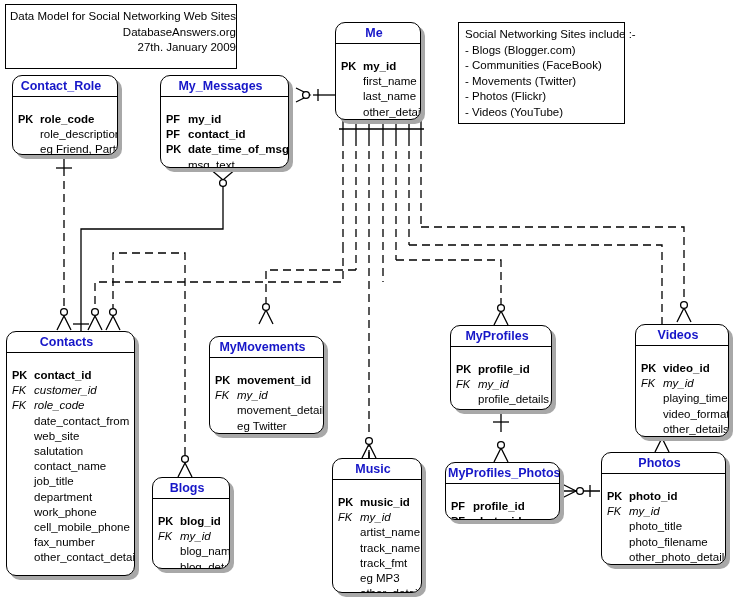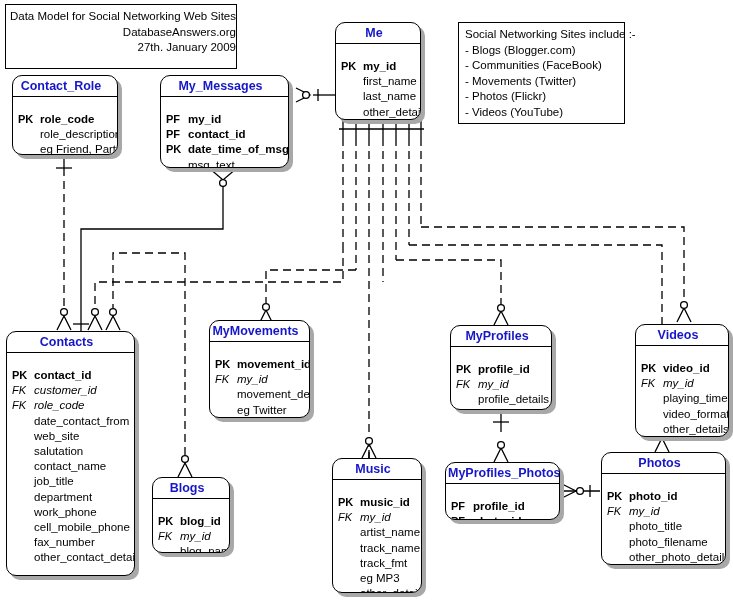--- a/index.html
+++ b/index.html
@@ -360,21 +360,21 @@
             <span class="nm">fax_number</span>
           </div>
           <div class="attr">
             <span class="key"></span>
             <span class="nm">other_contact_details</span>
           </div>
         </div>
     </div>
   </div>
 
-  <div class="entity" style="left:209px; top:320px; width:101px; height:98px;">
+  <div class="entity" style="left:209px; top:336px; width:115px; height:98px;">
     <div class="shadow"></div>
     <div class="body">
       <div class="ename">MyMovements</div>
       <div class="attrs">
           <div class="attr k">
             <span class="key">PK</span>
             <span class="nm">movement_id</span>
           </div>
           <div class="attr f">
             <span class="key fk">FK</span>
@@ -435,21 +435,21 @@
             <span class="nm">video_format</span>
           </div>
           <div class="attr">
             <span class="key"></span>
             <span class="nm">other_details</span>
           </div>
         </div>
     </div>
   </div>
 
-  <div class="entity" style="left:152px; top:477px; width:78px; height:76px;">
+  <div class="entity" style="left:152px; top:477px; width:78px; height:92px;">
     <div class="shadow"></div>
     <div class="body">
       <div class="ename">Blogs</div>
       <div class="attrs">
           <div class="attr k">
             <span class="key">PK</span>
             <span class="nm">blog_id</span>
           </div>
           <div class="attr f">
             <span class="key fk">FK</span>

